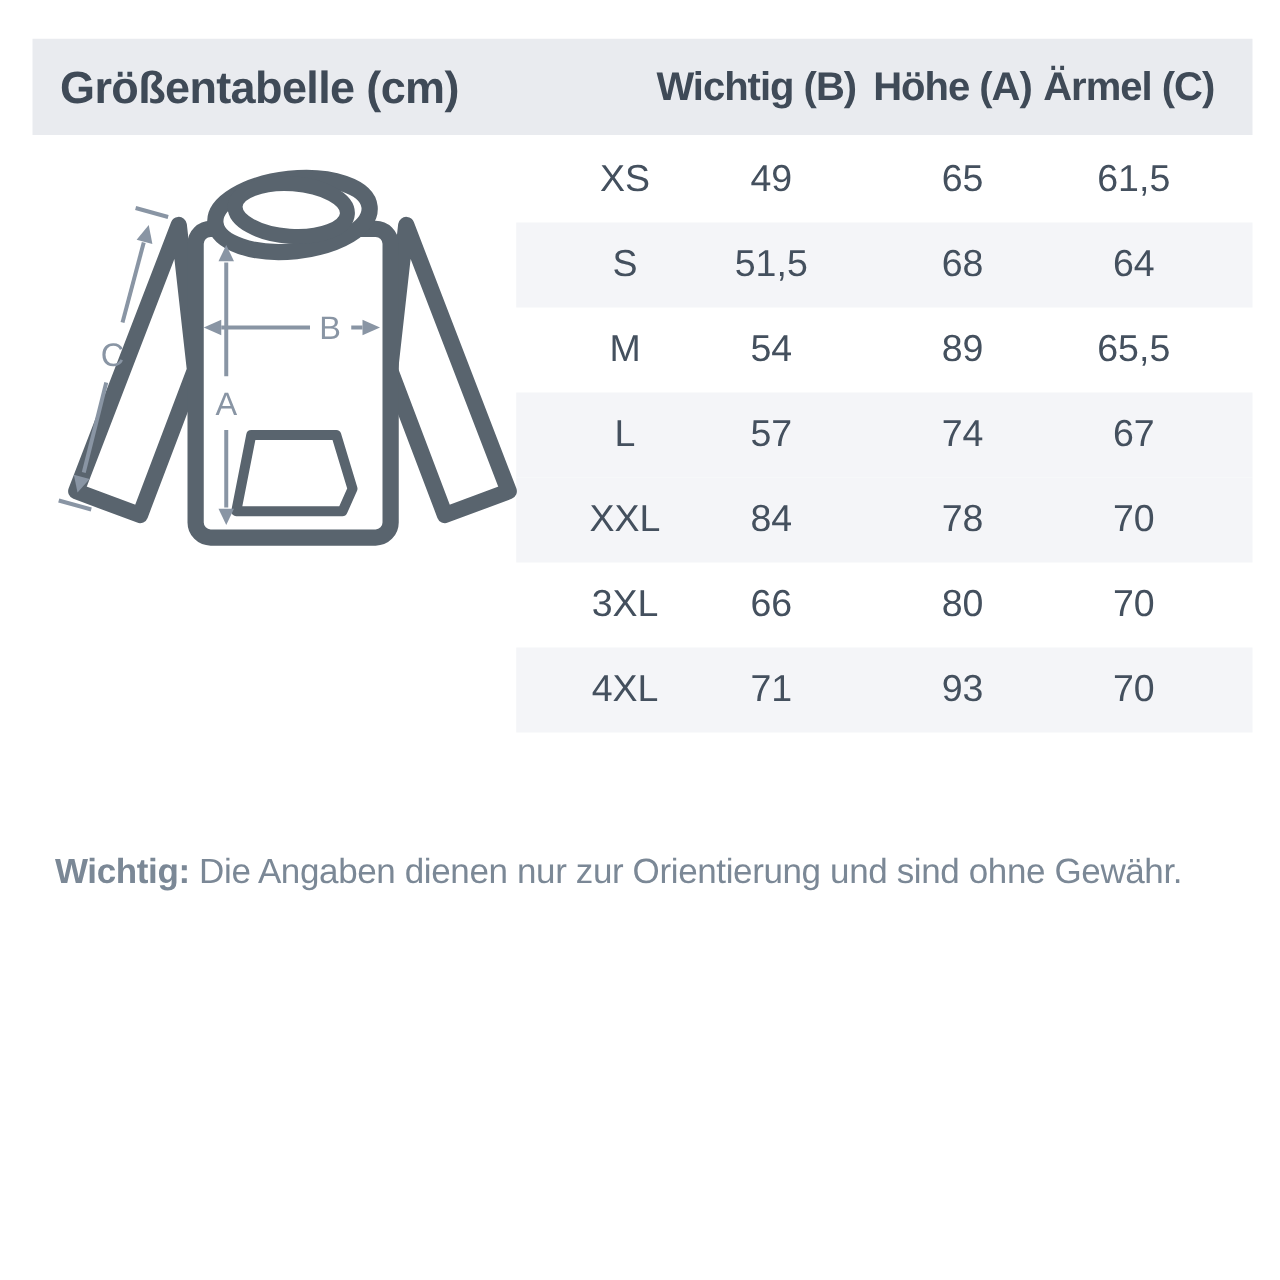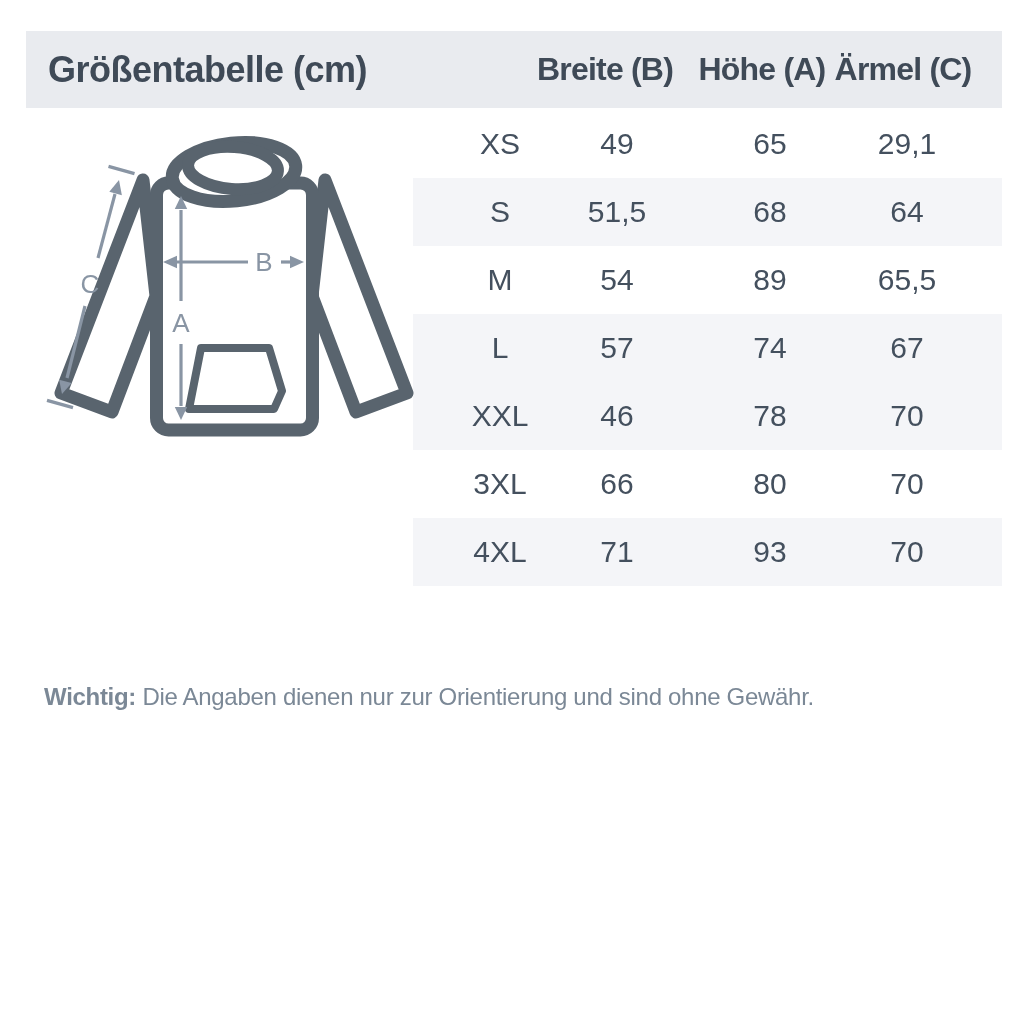--- a/index.html
+++ b/index.html
@@ -61,44 +61,44 @@
   .mline{stroke:var(--arrow);stroke-width:3.2;fill:none;}
   .mhead{fill:var(--arrow);stroke:none;}
   .mlabel{
     font-family:"Liberation Sans", sans-serif;
     font-size:26px;font-weight:500;fill:var(--arrow);
     text-anchor:middle;
   }
   
   .note{
     position:absolute;left:44px;top:676px;
-    font-size:24px;line-height:42px;color:var(--note);
+    font-size:28px;line-height:42px;color:var(--note);
     letter-spacing:-0.3px;
   }
   .note-line{white-space:nowrap;}
   .note strong{font-weight:bold;color:var(--note);}
 </style>
 </head>
 <body>
 
 <div class="page">
 
   <header class="band">
     <h1 class="title">Größentabelle (cm)</h1>
-    <div class="col-h c1">Breite (B)</div>
+    <div class="col-h c1">Wichtig (B)</div>
     <div class="col-h c3">Ärmel (C)</div>
     <div class="col-h c2">Höhe (A)</div>
   </header>
 
   <main class="rows">
     <div class="row">
       <span class="cell size">XS</span>
       <span class="cell b">49</span>
       <span class="cell a">65</span>
-      <span class="cell c">29,1</span>
+      <span class="cell c">61,5</span>
     </div>
     <div class="row alt">
       <span class="cell size">S</span>
       <span class="cell b">51,5</span>
       <span class="cell a">68</span>
       <span class="cell c">64</span>
     </div>
     <div class="row">
       <span class="cell size">M</span>
       <span class="cell b">54</span>
@@ -106,21 +106,21 @@
       <span class="cell c">65,5</span>
     </div>
     <div class="row alt">
       <span class="cell size">L</span>
       <span class="cell b">57</span>
       <span class="cell a">74</span>
       <span class="cell c">67</span>
     </div>
     <div class="row alt">
       <span class="cell size">XXL</span>
-      <span class="cell b">46</span>
+      <span class="cell b">84</span>
       <span class="cell a">78</span>
       <span class="cell c">70</span>
     </div>
     <div class="row">
       <span class="cell size">3XL</span>
       <span class="cell b">66</span>
       <span class="cell a">80</span>
       <span class="cell c">70</span>
     </div>
     <div class="row alt">

